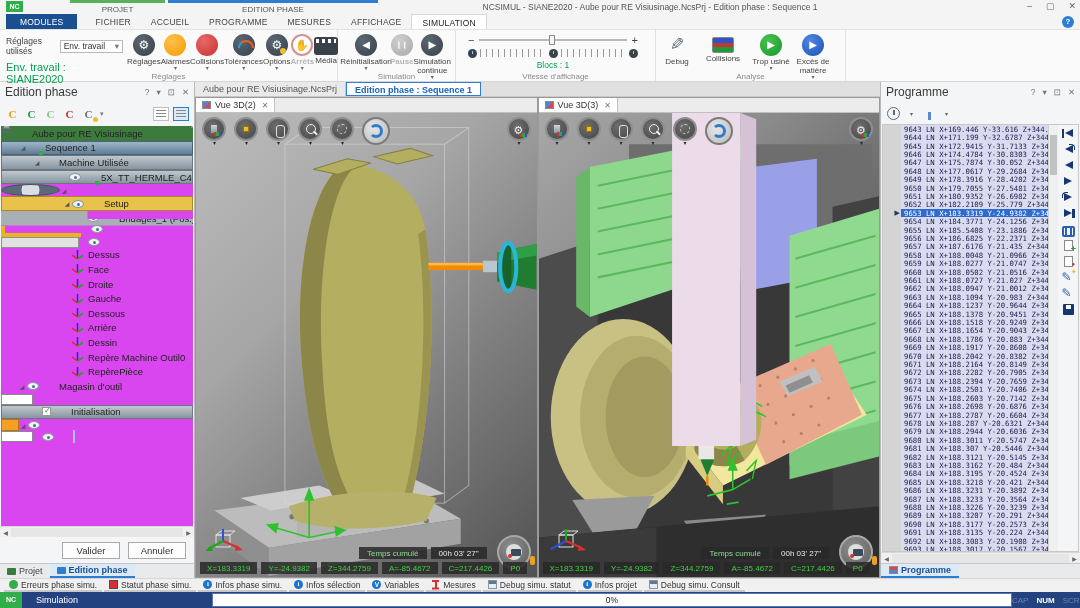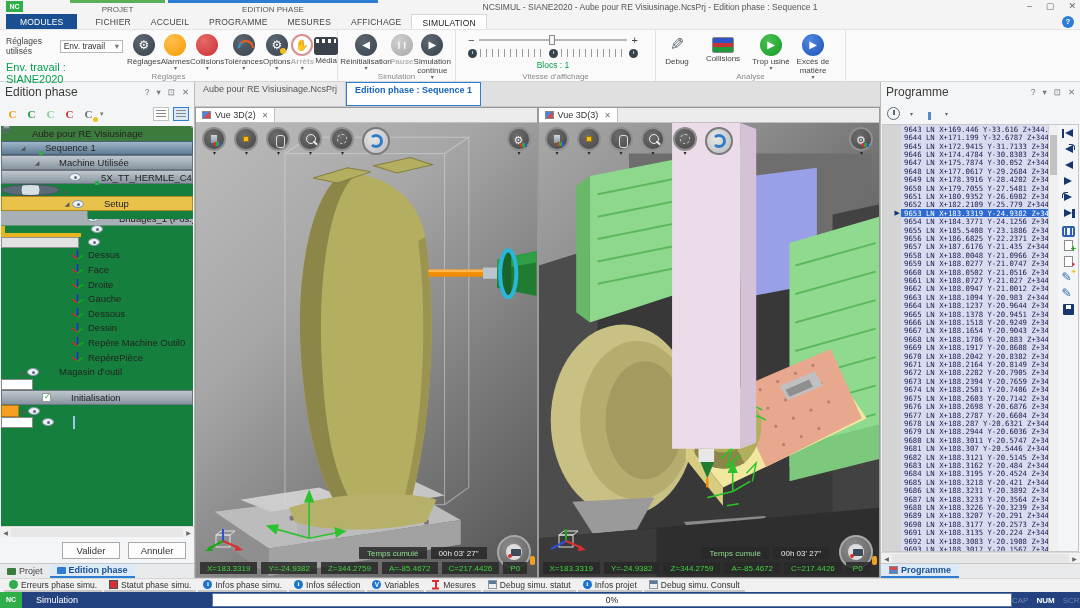--- a/index.html
+++ b/index.html
@@ -95,21 +95,21 @@
   .g-help::before{content:"?";} .g-pin::before{content:"⊡";}
   .ltoolbar { height:24px; display:flex; align-items:center; gap:4px; padding:0 5px; flex:none; }
   .cico { width:15px; height:15px; border-radius:50%; font-weight:bold; font-size:11px; text-align:center; line-height:14px; font-family:"Liberation Serif",serif; }
   .c-or { color:#f59b00; } .c-gr { color:#1f9a3a; } .c-gr2 { color:#7fcf8f; } .c-rd { color:#c83232; } .c-gy { color:#6a737c; position:relative;}
   .c-gy::after{content:""; position:absolute; right:-2px; bottom:0; width:5px; height:5px; border-radius:50%; background:#f0c020;}
   .lt-spacer{flex:1;}
   .viewbtn { width:16px; height:14px; border:1px solid #c0c0c0; background:#fff; position:relative; }
   .viewbtn::after{content:""; position:absolute; inset:2px;
     background:repeating-linear-gradient(#888 0 1px, transparent 1px 3px);}
   .viewbtn.active { border-color:#2d7dd2; background:#dce9f7; }
-  .ltree { flex:1; background:#15803d; margin:0 1px; overflow:hidden; position:relative; }
+  .ltree { flex:1; background:#d946ef; margin:0 1px; overflow:hidden; position:relative; }
   .trow { display:flex; align-items:center; height:14.6px; white-space:nowrap; cursor:default; }
   .trow .exp { width:10px; flex:none; font-size:6px; color:#555; text-align:center; }
   .trow.exp .exp::before { content:"◢"; }
   .trow .eye { display:none; width:12px; height:8px; flex:none; border:1px solid #8a9aa8; border-radius:50%;
     margin-right:3px; position:relative; background:#eef2f6; }
   .trow .eye::after{content:""; position:absolute; left:4px; top:2px; width:3px; height:3px; border-radius:50%; background:#55707f;}
   .trow.eye .eye { display:inline-block; }
   .trow.chk .eye { display:inline-block; border-radius:0; border:1px solid #999; background:#fff; height:9px; width:9px; }
   .trow.chk .eye::after{ content:"✓"; background:none; color:#1f9a3a; font-size:8px; left:1px; top:-2px; width:auto; height:auto;}
   .trow .box { width:13px; height:11px; flex:none; margin-right:4px; position:relative; }
@@ -141,21 +141,21 @@
   .lbtns { height:26px; flex:none; display:flex; justify-content:flex-end; gap:8px; align-items:center; padding:0 8px; }
   .btn { min-width:58px; height:17px; background:#fdfdfd; border:1px solid #aaa; font-size:9.5px; text-align:center; line-height:16px; color:#333; }
   .ltabs { height:15px; flex:none; display:flex; align-items:stretch; background:#e8eaec; border-top:1px solid #c8c8c8; }
   .ltab { display:flex; align-items:center; gap:3px; padding:0 7px; font-size:9px; color:#444; }
   .ltab .fold { width:9px; height:7px; border-radius:1px; }
   .fold.green { background:#3d7a3d; } .fold.blue { background:#2d7dd2; }
   .ltab.active { background:#dce9f7; border-bottom:2px solid #2d7dd2; font-weight:bold; color:#1a5091; }
 
   
   .center { flex:1; display:flex; flex-direction:column; min-width:0; background:#e4e4e4; }
-  .doctabs { height:25px; flex:none; display:flex; background:#e0e0e0; border-bottom:1px solid #c8c8c8; }
+  .doctabs { height:15px; flex:none; display:flex; background:#e0e0e0; border-bottom:1px solid #c8c8c8; }
   .doctab { padding:0 8px; font-size:9px; line-height:14px; color:#555; border-right:1px solid #c8c8c8; background:#e9e9e9; }
   .doctab.active { background:#fff; color:#1464c0; font-weight:bold; border:1px solid #2d7dd2; }
   .views { flex:1; display:flex; min-height:0; }
   .vwin { flex:1; display:flex; flex-direction:column; border:1px solid #9a9a9a; min-width:0; }
   .vtabbar { height:15px; flex:none; background:#ececec; display:flex; border-bottom:1px solid #c0c0c0; }
   .vtab { display:flex; align-items:center; gap:4px; background:#fff; border-right:1px solid #c0c0c0; padding:0 6px; font-size:9px; color:#333; }
   .vtab .vicon { width:9px; height:8px; background:linear-gradient(135deg,#4a86d8 50%,#d84a4a 50%); border:1px solid #888; }
   .vtab .vclose { color:#777; font-size:8px; margin-left:2px; }
   .canvas { flex:1; position:relative; overflow:hidden; }
   .canvas.left { background:linear-gradient(135deg,#bcbcbc 0%,#a6a6a6 35%,#787878 70%,#525252 100%); }
@@ -544,20 +544,30 @@
             <span class="exp"></span>
 
             <svg class="triad" width="13" height="12" viewBox="0 0 13 12">
               <line x1="6.5" y1="10" x2="6.5" y2="1" stroke="#2727d8" stroke-width="1.5"></line>
               <line x1="6.5" y1="10" x2="1" y2="6" stroke="#d82727" stroke-width="1.5"></line>
               <line x1="6.5" y1="10" x2="12" y2="6.5" stroke="#18a818" stroke-width="1.5"></line>
             </svg>
             <span class="lbl">Dessous</span>
           </div>
 
+          <div class="trow d4 ic-axis">
+            <span class="exp"></span>
+
+            <svg class="triad" width="13" height="12" viewBox="0 0 13 12">
+              <line x1="6.5" y1="10" x2="6.5" y2="1" stroke="#2727d8" stroke-width="1.5"></line>
+              <line x1="6.5" y1="10" x2="1" y2="6" stroke="#d82727" stroke-width="1.5"></line>
+              <line x1="6.5" y1="10" x2="12" y2="6.5" stroke="#18a818" stroke-width="1.5"></line>
+            </svg>
+            <span class="lbl">Arrière</span>
+          </div>
 
           <div class="trow d4 ic-axis">
             <span class="exp"></span>
 
             <svg class="triad" width="13" height="12" viewBox="0 0 13 12">
               <line x1="6.5" y1="10" x2="6.5" y2="1" stroke="#2727d8" stroke-width="1.5"></line>
               <line x1="6.5" y1="10" x2="1" y2="6" stroke="#d82727" stroke-width="1.5"></line>
               <line x1="6.5" y1="10" x2="12" y2="6.5" stroke="#18a818" stroke-width="1.5"></line>
             </svg>
             <span class="lbl">Dessin</span>

